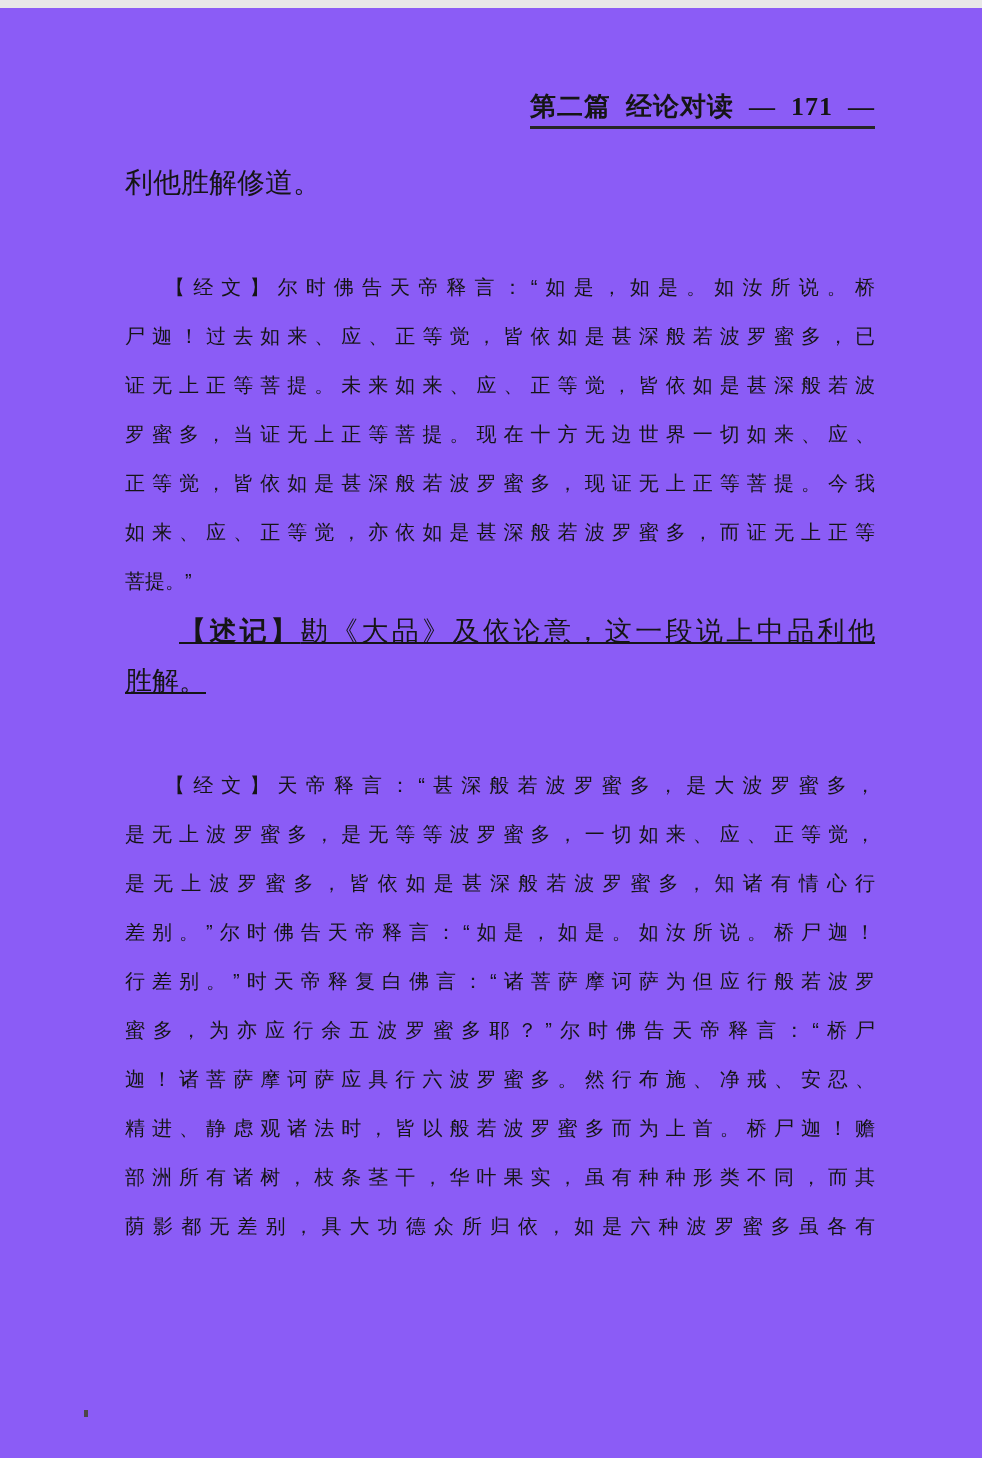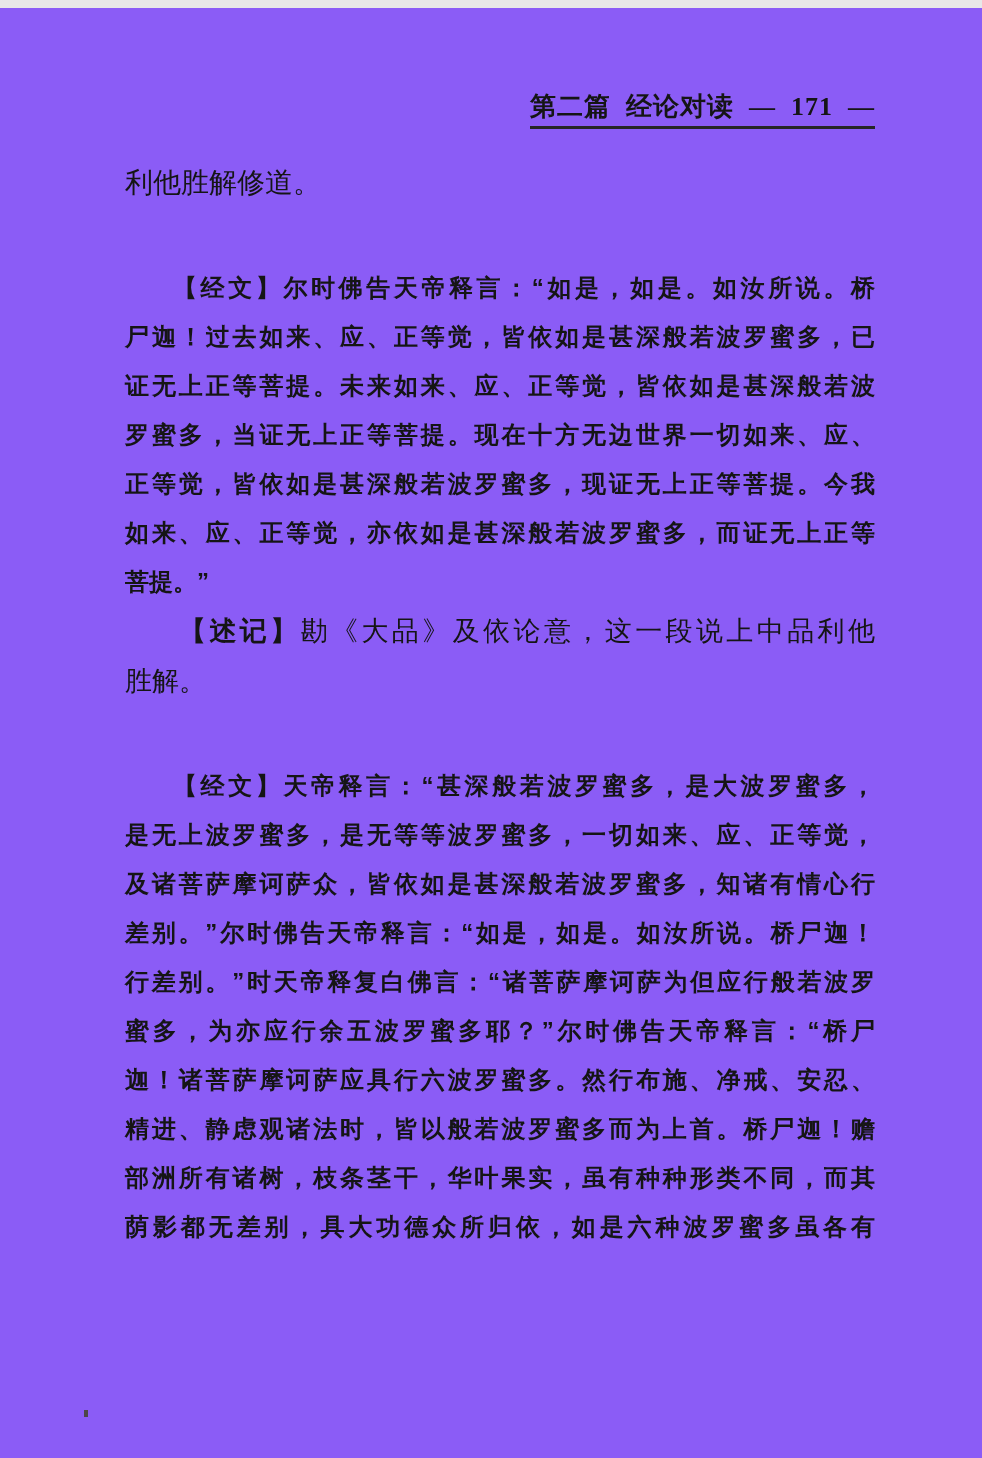--- a/index.html
+++ b/index.html
@@ -43,33 +43,33 @@
   .intro {
     margin-top: 36px;
     font-family: Liberation Serif, serif;
     font-size: 28px;
     line-height: 36px;
     text-align: left;
     text-align-last: left;
   }
   .para.sutra {
     font-family: "Liberation Sans", sans-serif;
-    font-weight: 700;
-    font-size: 24px;
+    font-weight: 400;
+    font-size: 20px;
     line-height: 49px;
   }
   .para.note {
     font-family: "Liberation Serif", serif;
     font-weight: 400;
     font-size: 27px;
     line-height: 50px;
   }
   .para.note .label { font-weight: bold; }
   .para.p1 { margin-top: 62px; }
-  .para.p2 { margin-top: 0; }
+  .para.p2 { margin-top: 0; text-decoration: underline; }
   .para.p3 { margin-top: 55px; }
 
   
   .speck {
     position: absolute;
     left: 84px;
     top: 1402px;
     width: 4px;
     height: 7px;
     background: #4d4648;
@@ -99,21 +99,21 @@
     </section>
 
     <section class="para note p2">
       <div class="line indent"><span class="label">【述记】</span><span>勘《大品》及依论意，这一段说上中品利他</span></div>
       <div class="line last">胜解。</div>
     </section>
 
     <section class="para sutra p3">
       <div class="line indent"><span class="label">【经文】</span><span>天帝释言：“甚深般若波罗蜜多，是大波罗蜜多，</span></div>
       <div class="line">是无上波罗蜜多，是无等等波罗蜜多，一切如来、应、正等觉，</div>
-      <div class="line">及诸菩萨摩诃萨众，皆依如是甚深般若波罗蜜多，知诸有情心行</div>
+      <div class="line">是无上波罗蜜多，皆依如是甚深般若波罗蜜多，知诸有情心行</div>
       <div class="line">差别。”尔时佛告天帝释言：“如是，如是。如汝所说。桥尸迦！</div>
       <div class="line">行差别。”时天帝释复白佛言：“诸菩萨摩诃萨为但应行般若波罗</div>
       <div class="line">蜜多，为亦应行余五波罗蜜多耶？”尔时佛告天帝释言：“桥尸</div>
       <div class="line">迦！诸菩萨摩诃萨应具行六波罗蜜多。然行布施、净戒、安忍、</div>
       <div class="line">精进、静虑观诸法时，皆以般若波罗蜜多而为上首。桥尸迦！赡</div>
       <div class="line">部洲所有诸树，枝条茎干，华叶果实，虽有种种形类不同，而其</div>
       <div class="line">荫影都无差别，具大功德众所归依，如是六种波罗蜜多虽各有</div>
     </section>
 
   </div>

